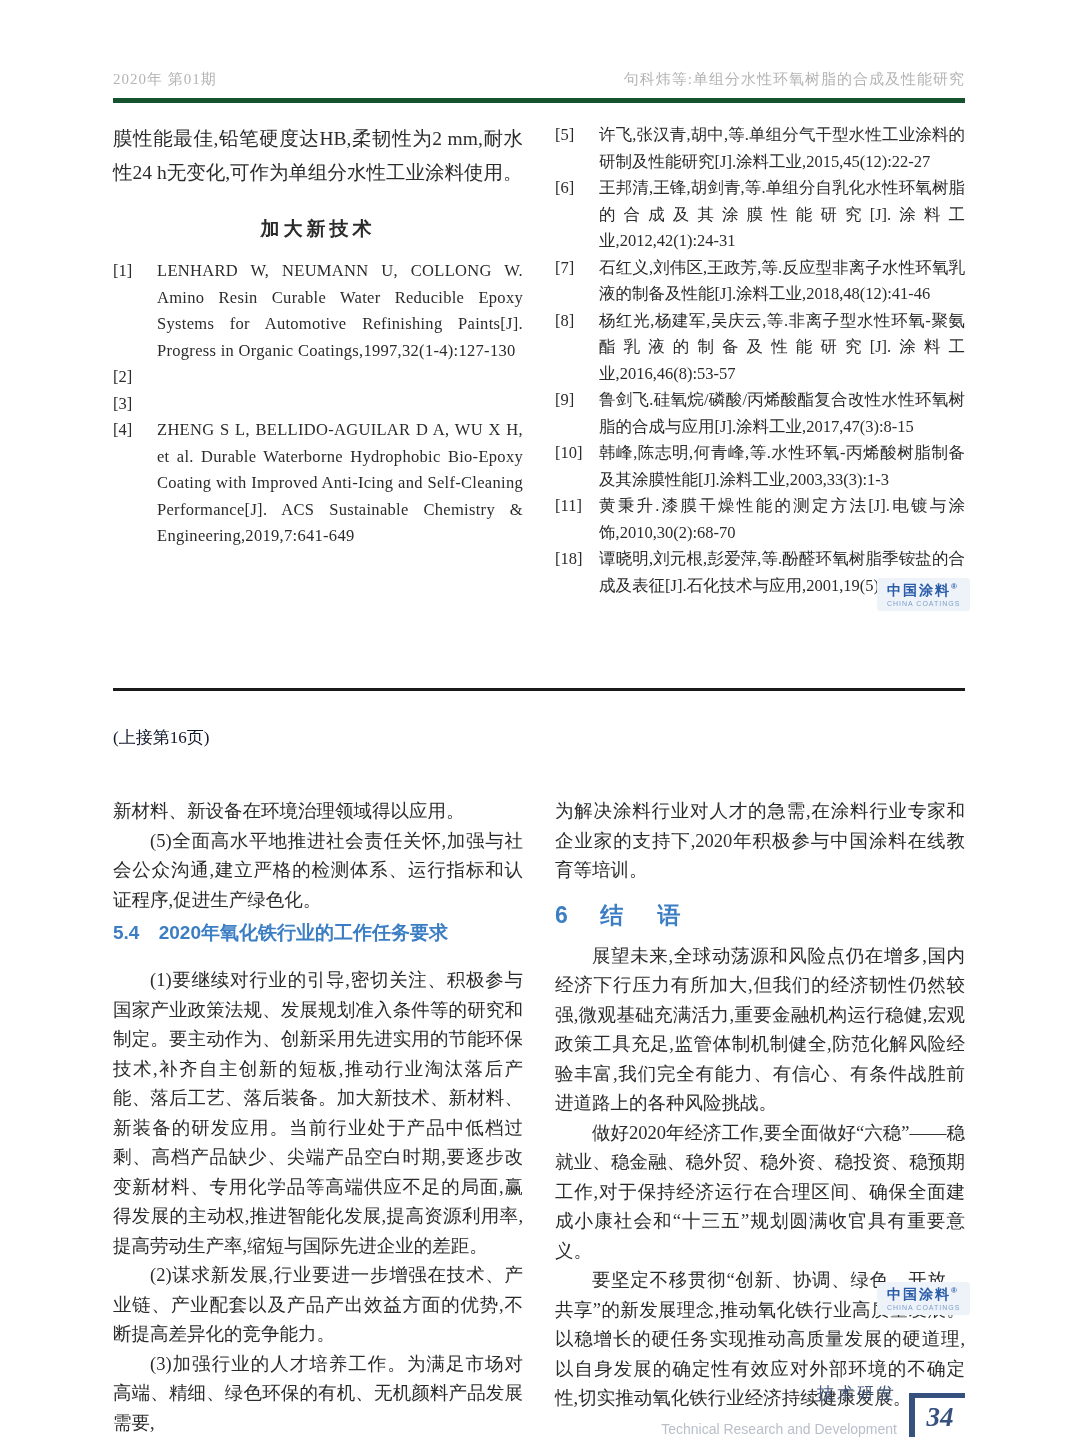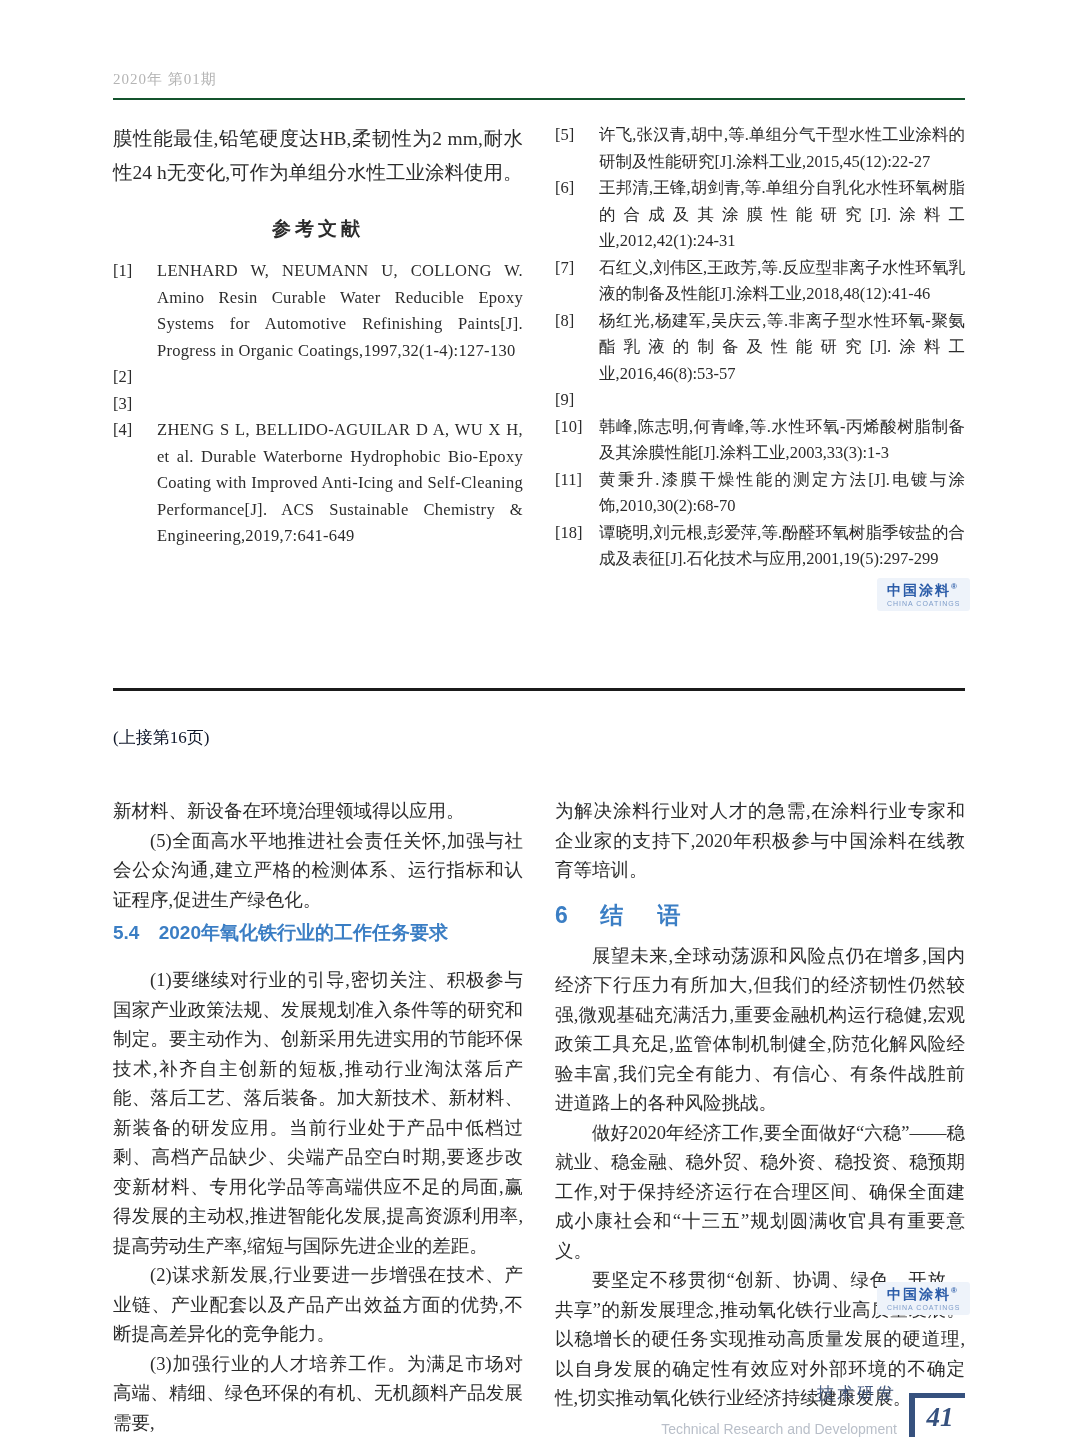--- a/index.html
+++ b/index.html
@@ -8,21 +8,21 @@
     position:relative; width:1072px; height:1444px; margin:0 auto;
     background:#ffffff; overflow:hidden;
     font-family:"Liberation Serif","DejaVu Serif",serif;
     color:#2b2b2b;
   }
   
   .header {
     position:absolute; top:70px; left:113px; width:852px;
     display:flex; justify-content:space-between; align-items:flex-end;
     color:#b4b4b4; font-size:15px; letter-spacing:1px;
-    padding-bottom:9px; border-bottom:2px solid #14532d;
+    padding-bottom:9px; border-bottom:5px solid #14532d;
   }
   
   .two-col { position:absolute; left:113px; width:852px; display:flex; gap:32px; }
   .col { width:410px; }
   .top-section { top:122px; }
   .bottom-section { top:797px; }
   
   .intro { font-size:19.5px; line-height:34px; text-align:justify; }
   .ref-heading {
     text-align:center; font-weight:bold; font-size:19px;
@@ -76,26 +76,27 @@
   .page-num { color:#36517e; font-size:27px; font-weight:bold; font-style:italic;
               font-family:"Liberation Serif","DejaVu Serif",serif; }
 </style>
 </head>
 <body>
 
 <div class="page">
 
   <div class="header">
     <span>2020年  第01期</span>
+    <span>句科炜等:单组分水性环氧树脂的合成及性能研究</span>
   </div>
 
   <div class="two-col top-section">
     <div class="col">
       <p class="intro">膜性能最佳,铅笔硬度达HB,柔韧性为2 mm,耐水性24 h无变化,可作为单组分水性工业涂料使用。</p>
-      <h3 class="ref-heading">参考文献</h3>
+      <h3 class="ref-heading">加大新技术</h3>
       <div class="ref-list">
         <div class="ref-item">
           <span class="ref-num">[1]</span>
           <span class="ref-text en">LENHARD W, NEUMANN U, COLLONG W. Amino Resin Curable Water Reducible Epoxy Systems for Automotive Refinishing Paints[J]. Progress in Organic Coatings,1997,32(1-4):127-130</span>
         </div>
         <div class="ref-item">
           <span class="ref-num">[2]</span>
         </div>
         <div class="ref-item">
           <span class="ref-num">[3]</span>
@@ -120,20 +121,21 @@
         <div class="ref-item">
           <span class="ref-num">[7]</span>
           <span class="ref-text">石红义,刘伟区,王政芳,等.反应型非离子水性环氧乳液的制备及性能[J].涂料工业,2018,48(12):41-46</span>
         </div>
         <div class="ref-item">
           <span class="ref-num">[8]</span>
           <span class="ref-text">杨红光,杨建军,吴庆云,等.非离子型水性环氧-聚氨酯乳液的制备及性能研究[J].涂料工业,2016,46(8):53-57</span>
         </div>
         <div class="ref-item">
           <span class="ref-num">[9]</span>
+          <span class="ref-text">鲁剑飞.硅氧烷/磷酸/丙烯酸酯复合改性水性环氧树脂的合成与应用[J].涂料工业,2017,47(3):8-15</span>
         </div>
         <div class="ref-item">
           <span class="ref-num">[10]</span>
           <span class="ref-text">韩峰,陈志明,何青峰,等.水性环氧-丙烯酸树脂制备及其涂膜性能[J].涂料工业,2003,33(3):1-3</span>
         </div>
         <div class="ref-item">
           <span class="ref-num">[11]</span>
           <span class="ref-text">黄秉升.漆膜干燥性能的测定方法[J].电镀与涂饰,2010,30(2):68-70</span>
         </div>
         <div class="ref-item">
@@ -181,17 +183,17 @@
     <div class="logo-cn"><span>中国涂料</span><span class="reg">®</span></div>
     <div class="logo-en">CHINA COATINGS</div>
   </div>
 
   <div class="footer">
     <div class="footer-text">
       <div class="footer-cn">技术研发</div>
       <div class="footer-en">Technical Research and Development</div>
     </div>
     <div class="page-num-box">
-      <span class="page-num">41</span>
+      <span class="page-num">34</span>
     </div>
   </div>
 
 </div>
 
 </body></html>

